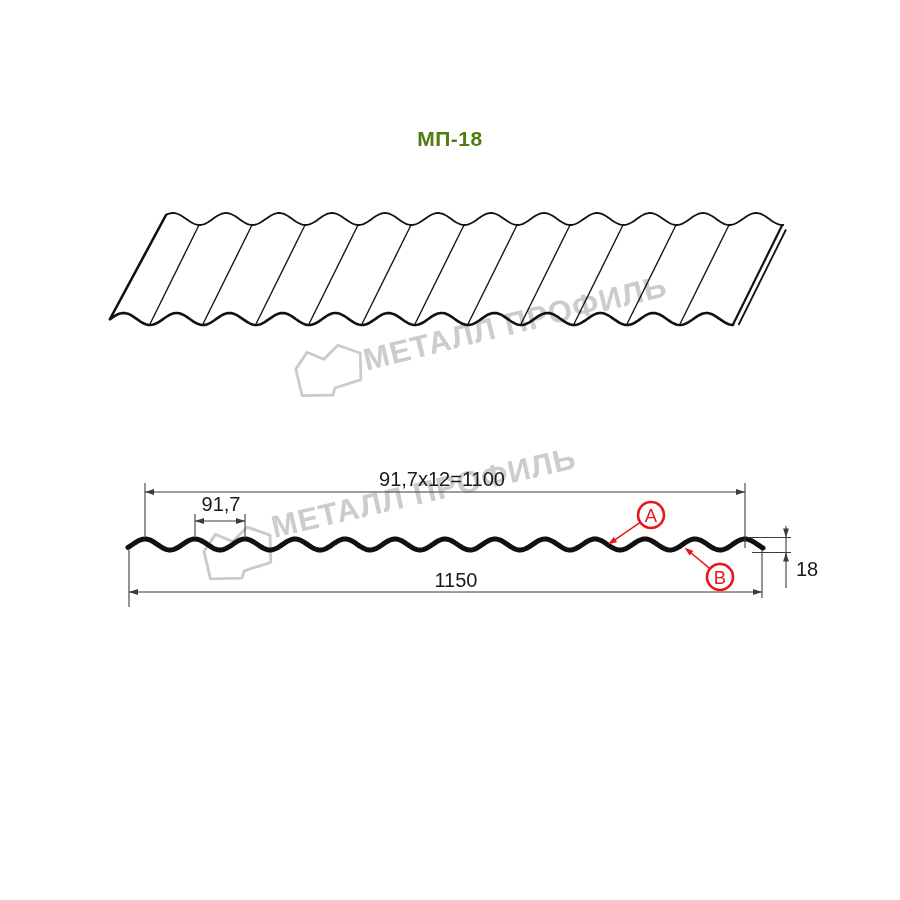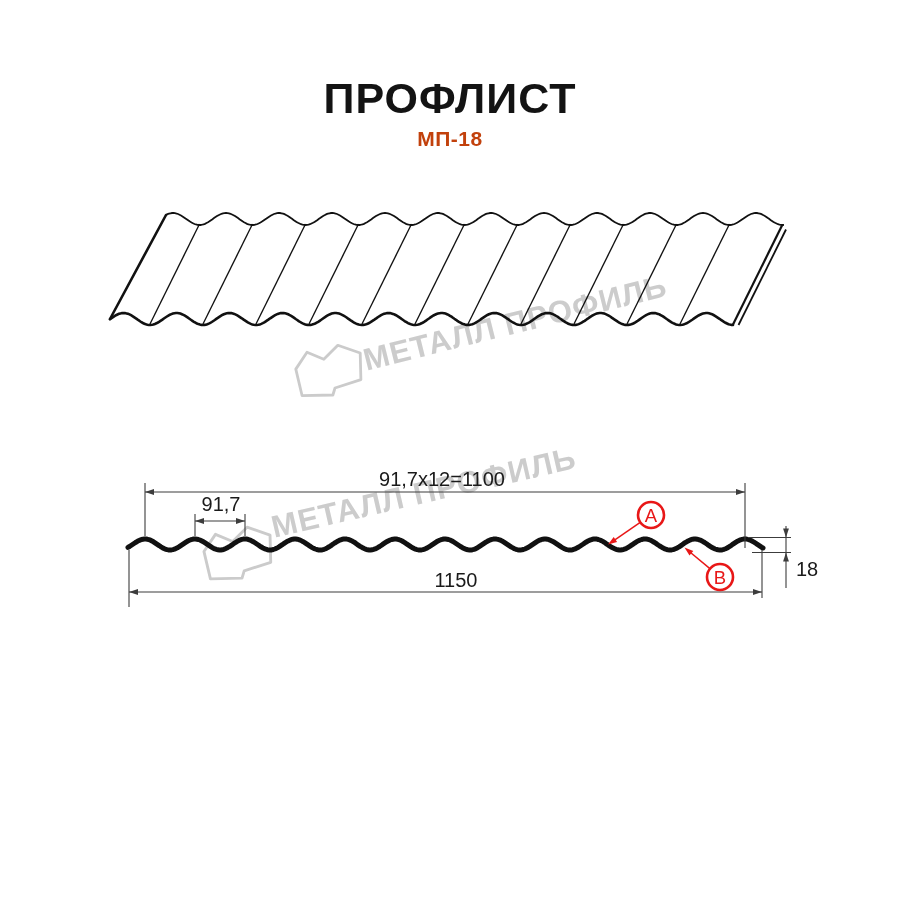--- a/index.html
+++ b/index.html
@@ -2,38 +2,37 @@
 <html><head>
 <meta charset="utf-8">
 <style>
   html,body{margin:0;padding:0;background:#fff;}
   #canvas{position:relative;width:900px;height:900px;background:#fff;overflow:hidden;
           font-family:"Liberation Sans","DejaVu Sans",sans-serif;}
   .abs{position:absolute;}
   #page-title{top:74px;left:0;width:900px;text-align:center;font-size:43px;font-weight:800;
               letter-spacing:1px;color:#131313;z-index:5;}
   #model-label{top:127px;left:0;width:900px;text-align:center;font-size:21px;font-weight:600;
-               letter-spacing:0.5px;color:#c2410c;z-index:5;}
+               letter-spacing:0.5px;color:#4d7c0f;z-index:5;}
   #thickness-note{top:792px;left:0;width:900px;text-align:center;font-size:23px;font-weight:600;
                   letter-spacing:0.6px;color:#1a1a1a;z-index:5;}
   .wm-text{height:34px;line-height:34px;font-size:31px;font-weight:bold;letter-spacing:1px;
            white-space:nowrap;z-index:1;}
   #wm-text-upper{left:364px;top:344px;transform:rotate(-14deg);transform-origin:0 50%;}
   #wm-text-lower{left:272px;top:511px;transform:rotate(-13deg);transform-origin:0 50%;}
   #wm-logo-upper{left:293px;top:343px;z-index:1;}
   #wm-logo-lower{left:201px;top:525px;z-index:1;}
   #persp-svg{left:100px;top:193px;z-index:3;}
   #cross-svg{left:100px;top:430px;z-index:3;}
 </style>
 </head>
 <body>
 
 <div id="canvas">
 
-  <div class="abs" id="page-title">ПРОФЛИСТ</div>
   <div class="abs" id="model-label">МП-18</div>
 
   <svg class="abs" id="wm-logo-upper" width="70" height="55" viewBox="0 0 100 78">
     <polygon points="4,37 20,13 44,23 64,3 96,14 97,52 60,64 57,74 13,75" fill="none" stroke="#cbcbcb" stroke-width="4" stroke-linejoin="round"></polygon>
   </svg>
   <div class="abs wm-text" id="wm-text-upper" style="color: rgb(204, 204, 204);">МЕТАЛЛ ПРОФИЛЬ</div>
 
   <svg class="abs" id="wm-logo-lower" width="72" height="56" viewBox="0 0 100 78">
     <polygon points="4,37 20,13 44,23 64,3 96,14 97,52 60,64 57,74 13,75" fill="none" stroke="#cbcbcb" stroke-width="4" stroke-linejoin="round"></polygon>
   </svg>

